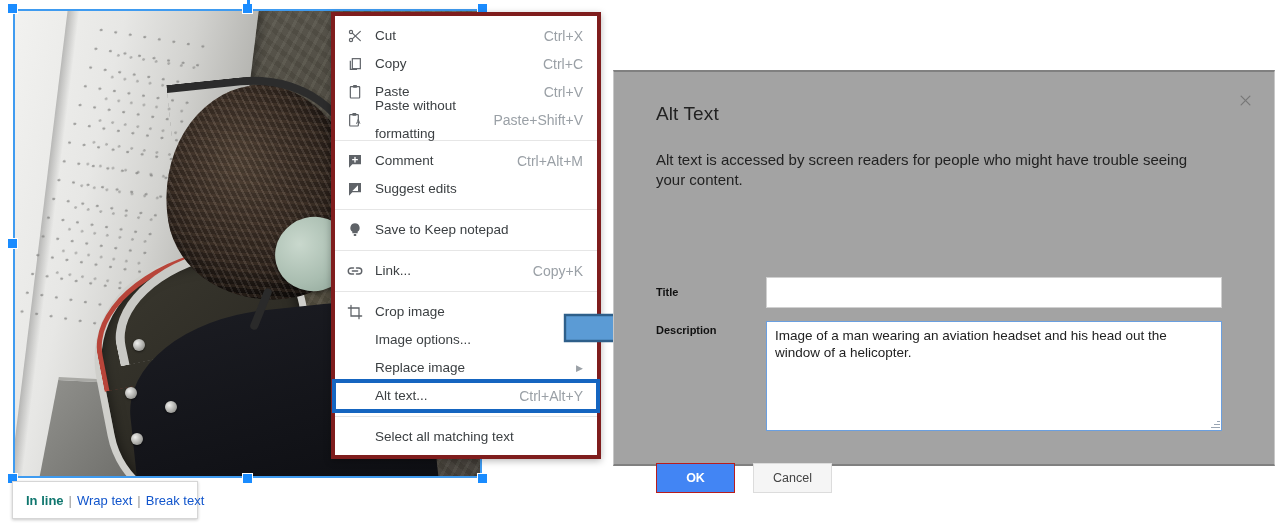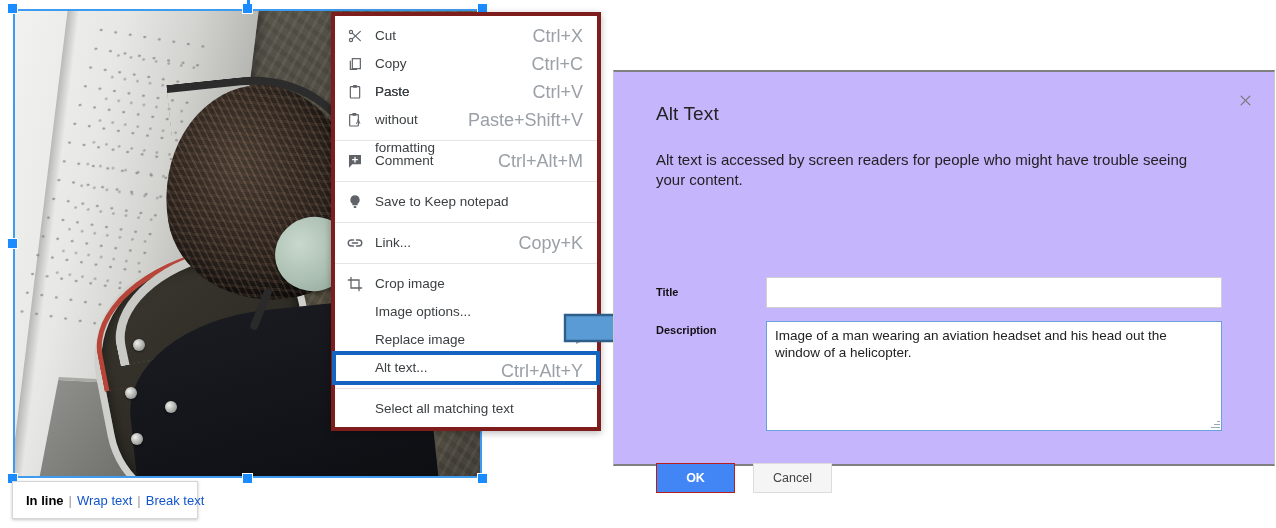--- a/index.html
+++ b/index.html
@@ -191,21 +191,21 @@
     background: #ffffff;
     border: 1px solid #d6d6d6;
     box-shadow: 0 1px 3px rgba(0,0,0,.22);
     display: flex;
     align-items: center;
     padding-left: 13px;
     font-size: 13px;
     color: #1155cc;
     white-space: nowrap;
   }
-  #wrap-bar .wb-current { color: #000000; font-weight: bold; }
+  #wrap-bar .wb-current { color: #0f766e; font-weight: bold; }
   #wrap-bar .wb-sep { color: #999; margin: 0 5px; font-weight: normal; }
   #wrap-bar .wb-link { color: #1155cc; cursor: pointer; }
 
   
   #context-menu {
     position: absolute;
     left: 331px; top: 12px;
     width: 270px;
     background: #ffffff;
     border: 4px solid #7f1d1d;
@@ -231,56 +231,55 @@
     color: #5f6368;
   }
   .menu-item .mi-label {
     flex: 1;
     color: #3c4043;
     font-size: 13.5px;
     line-height: 28px;
   }
   .menu-item .mi-accel {
     color: #9aa0a6;
-    font-size: 18px;
+    font-size: 14px;
     margin-left: 12px;
     white-space: nowrap;
   }
   .menu-item .mi-arrow {
     color: #9aa0a6;
     font-size: 9px;
     margin-left: 10px;
   }
   .menu-sep {
     height: 1px;
     background: #e6e6e6;
     margin: 6px 0;
   }
   .menu-item.highlight {
     outline: 4px solid #1565c0;
     outline-offset: -1px;
     z-index: 3;
-    align-items: flex-end;
   }
   .menu-item.no-icon .mi-label { padding-left: 0; }
   svg.mi-svg { display:block; }
 
   
   #flow-arrow {
     position: absolute;
     left: 563px; top: 297px;
     width: 112px; height: 62px;
   }
 
   
   #alt-dialog {
     position: absolute;
     left: 613px; top: 70px;
     width: 662px; height: 396px;
-    background: #c4b5fd;
+    background: #a3a3a3;
     border-top: 2px solid #808080;
     border-left: 1px solid #c8c8c8;
     border-right: 1px solid #c8c8c8;
     border-bottom: 2px solid #808080;
   }
   #dlg-close {
     position: absolute;
     right: 18px; top: 17px;
     width: 22px; height: 22px;
     display: flex; align-items: center; justify-content: center;
@@ -475,20 +474,30 @@
       <span class="mi-icon">
         <svg class="mi-svg" width="16" height="16" viewBox="0 0 24 24">
           <path d="M3 3h18v14H8l-5 5z" fill="#5f6368"></path>
           <path d="M12 6.5v7M8.5 10h7" stroke="#ffffff" stroke-width="2" stroke-linecap="round"></path>
         </svg>
       </span>
       <span class="mi-label">Comment</span>
       <span class="mi-accel">Ctrl+Alt+M</span>
     </div>
 
+    <div class="menu-item">
+      <span class="mi-icon">
+        <svg class="mi-svg" width="16" height="16" viewBox="0 0 24 24">
+          <path d="M3 3h18v14H8l-5 5z" fill="#5f6368"></path>
+          <path d="M16.5 6.5L8 15h8.5z" fill="#ffffff"></path>
+        </svg>
+      </span>
+      <span class="mi-label">Suggest edits</span>
+      <span class="mi-accel"></span>
+    </div>
 
     <div class="menu-sep"></div>
 
     <div class="menu-item">
       <span class="mi-icon">
         <svg class="mi-svg" width="16" height="16" viewBox="0 0 24 24">
           <path d="M12 2a7 7 0 0 0-4 12.7V17h8v-2.3A7 7 0 0 0 12 2z" fill="#5f6368"></path>
           <rect x="10" y="18" width="4" height="3" rx="1" fill="#5f6368"></rect>
         </svg>
       </span>

